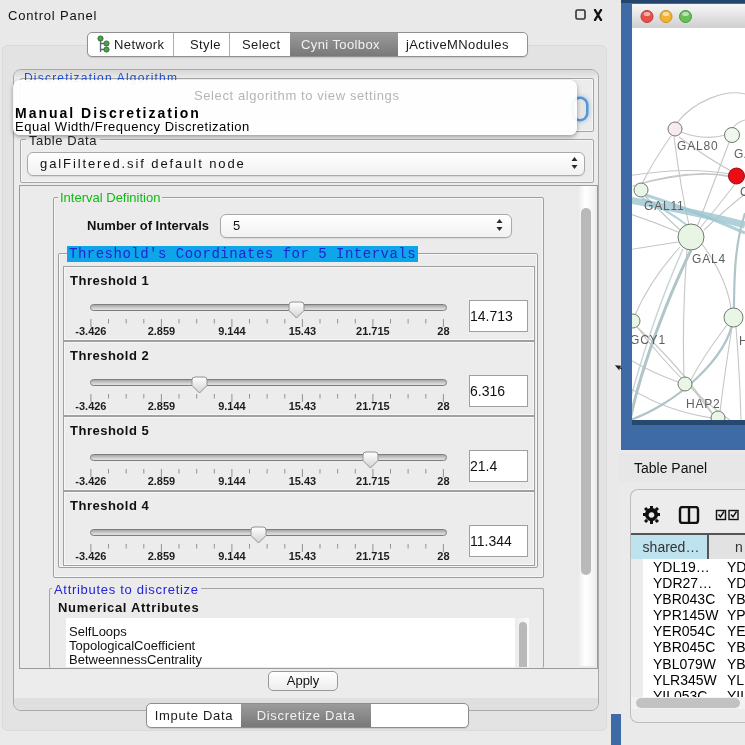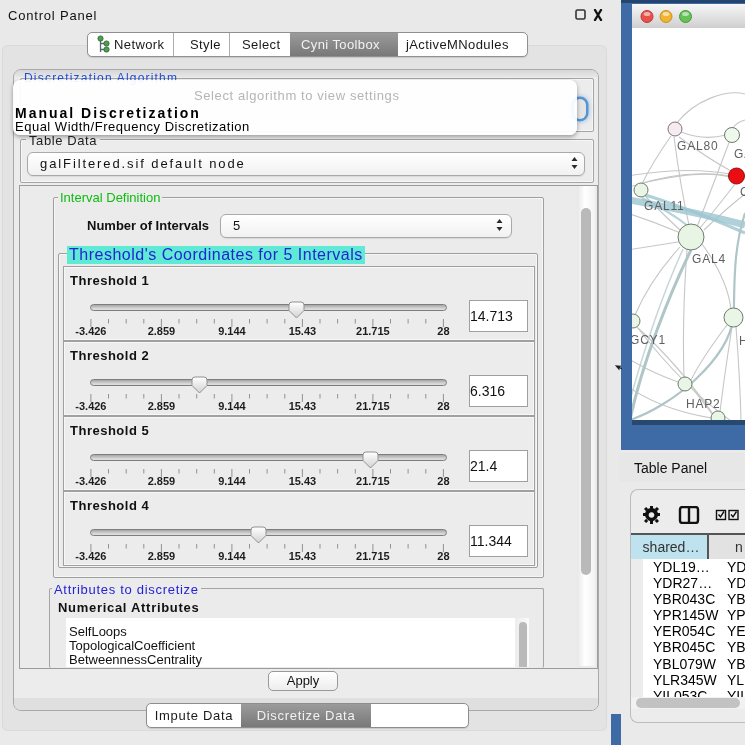--- a/index.html
+++ b/index.html
@@ -76,21 +76,21 @@
 
   <div class="abs" style="left:87px;top:218px;font-size:13px;font-weight:bold;color:#111;">Number of Intervals</div>
   <div class="combo" style="left:220px;top:214px;width:290px;height:22px;"></div>
   <div class="combotext" style="left:233px;top:218px;">5</div>
   <svg class="abs" style="left:496px;top:219px" width="7" height="12" viewBox="0 0 7 12">
     <path d="M3.5 0 L6.5 4 L0.5 4 Z" fill="#2a2a2a"></path>
     <path d="M3.5 12 L6.5 8 L0.5 8 Z" fill="#2a2a2a"></path>
   </svg>
 
   <div class="gbox" style="left:58px;top:253px;width:478px;height:313px;border-color:#9f9f9f;"></div>
-  <div class="abs" style="left:67px;top:246px;font-size:16px;color:#2323d6;background:#5eead4;padding:0 2px;letter-spacing:.5px;">Threshold's Coordinates for 5 Intervals</div>
+  <div class="abs" style="left:67px;top:246px;font-size:14px;color:#2323d6;background:#0ea5e9;padding:0 2px;letter-spacing:.5px;font-family:Liberation Mono, monospace;">Threshold's Coordinates for 5 Intervals</div>
 
   <div id="thr-holder">
       <div class="thr" style="top: 265.5px;">
         <div class="thrlab">Threshold 1</div>
         <div class="track"></div>
         <svg style="position:absolute;left:0;top:52px;" width="470" height="9" viewBox="0 0 470 9">
           <line x1="26.9" y1="0" x2="26.9" y2="8" stroke="#929292" stroke-width="1"></line>
           <line x1="44.5" y1="0" x2="44.5" y2="4.5" stroke="#929292" stroke-width="1"></line>
           <line x1="62.2" y1="0" x2="62.2" y2="4.5" stroke="#929292" stroke-width="1"></line>
           <line x1="79.8" y1="0" x2="79.8" y2="4.5" stroke="#929292" stroke-width="1"></line>

